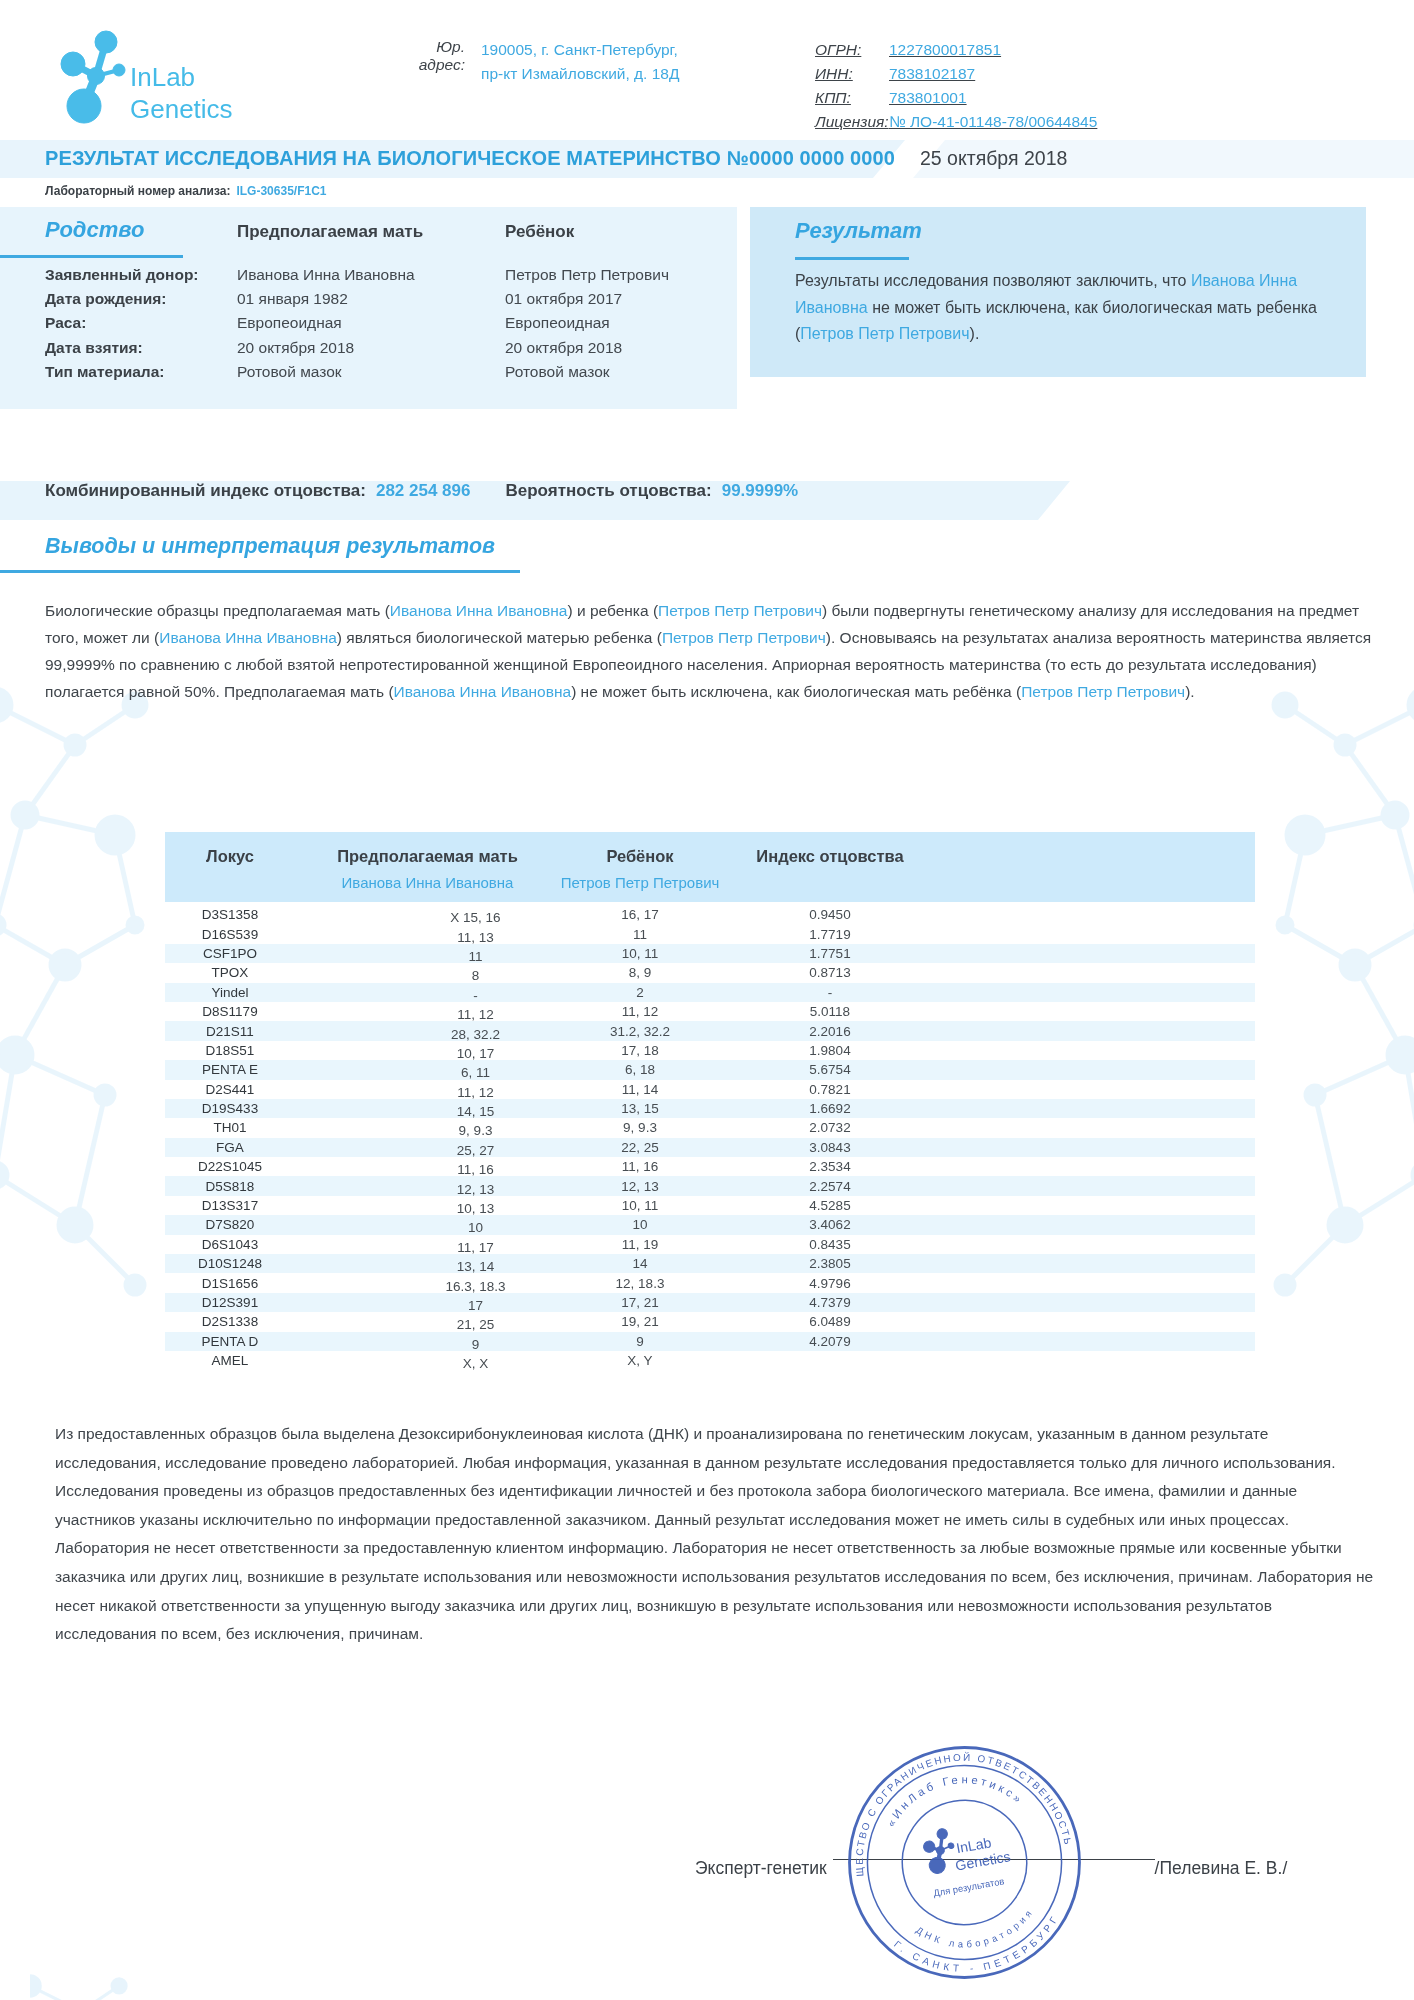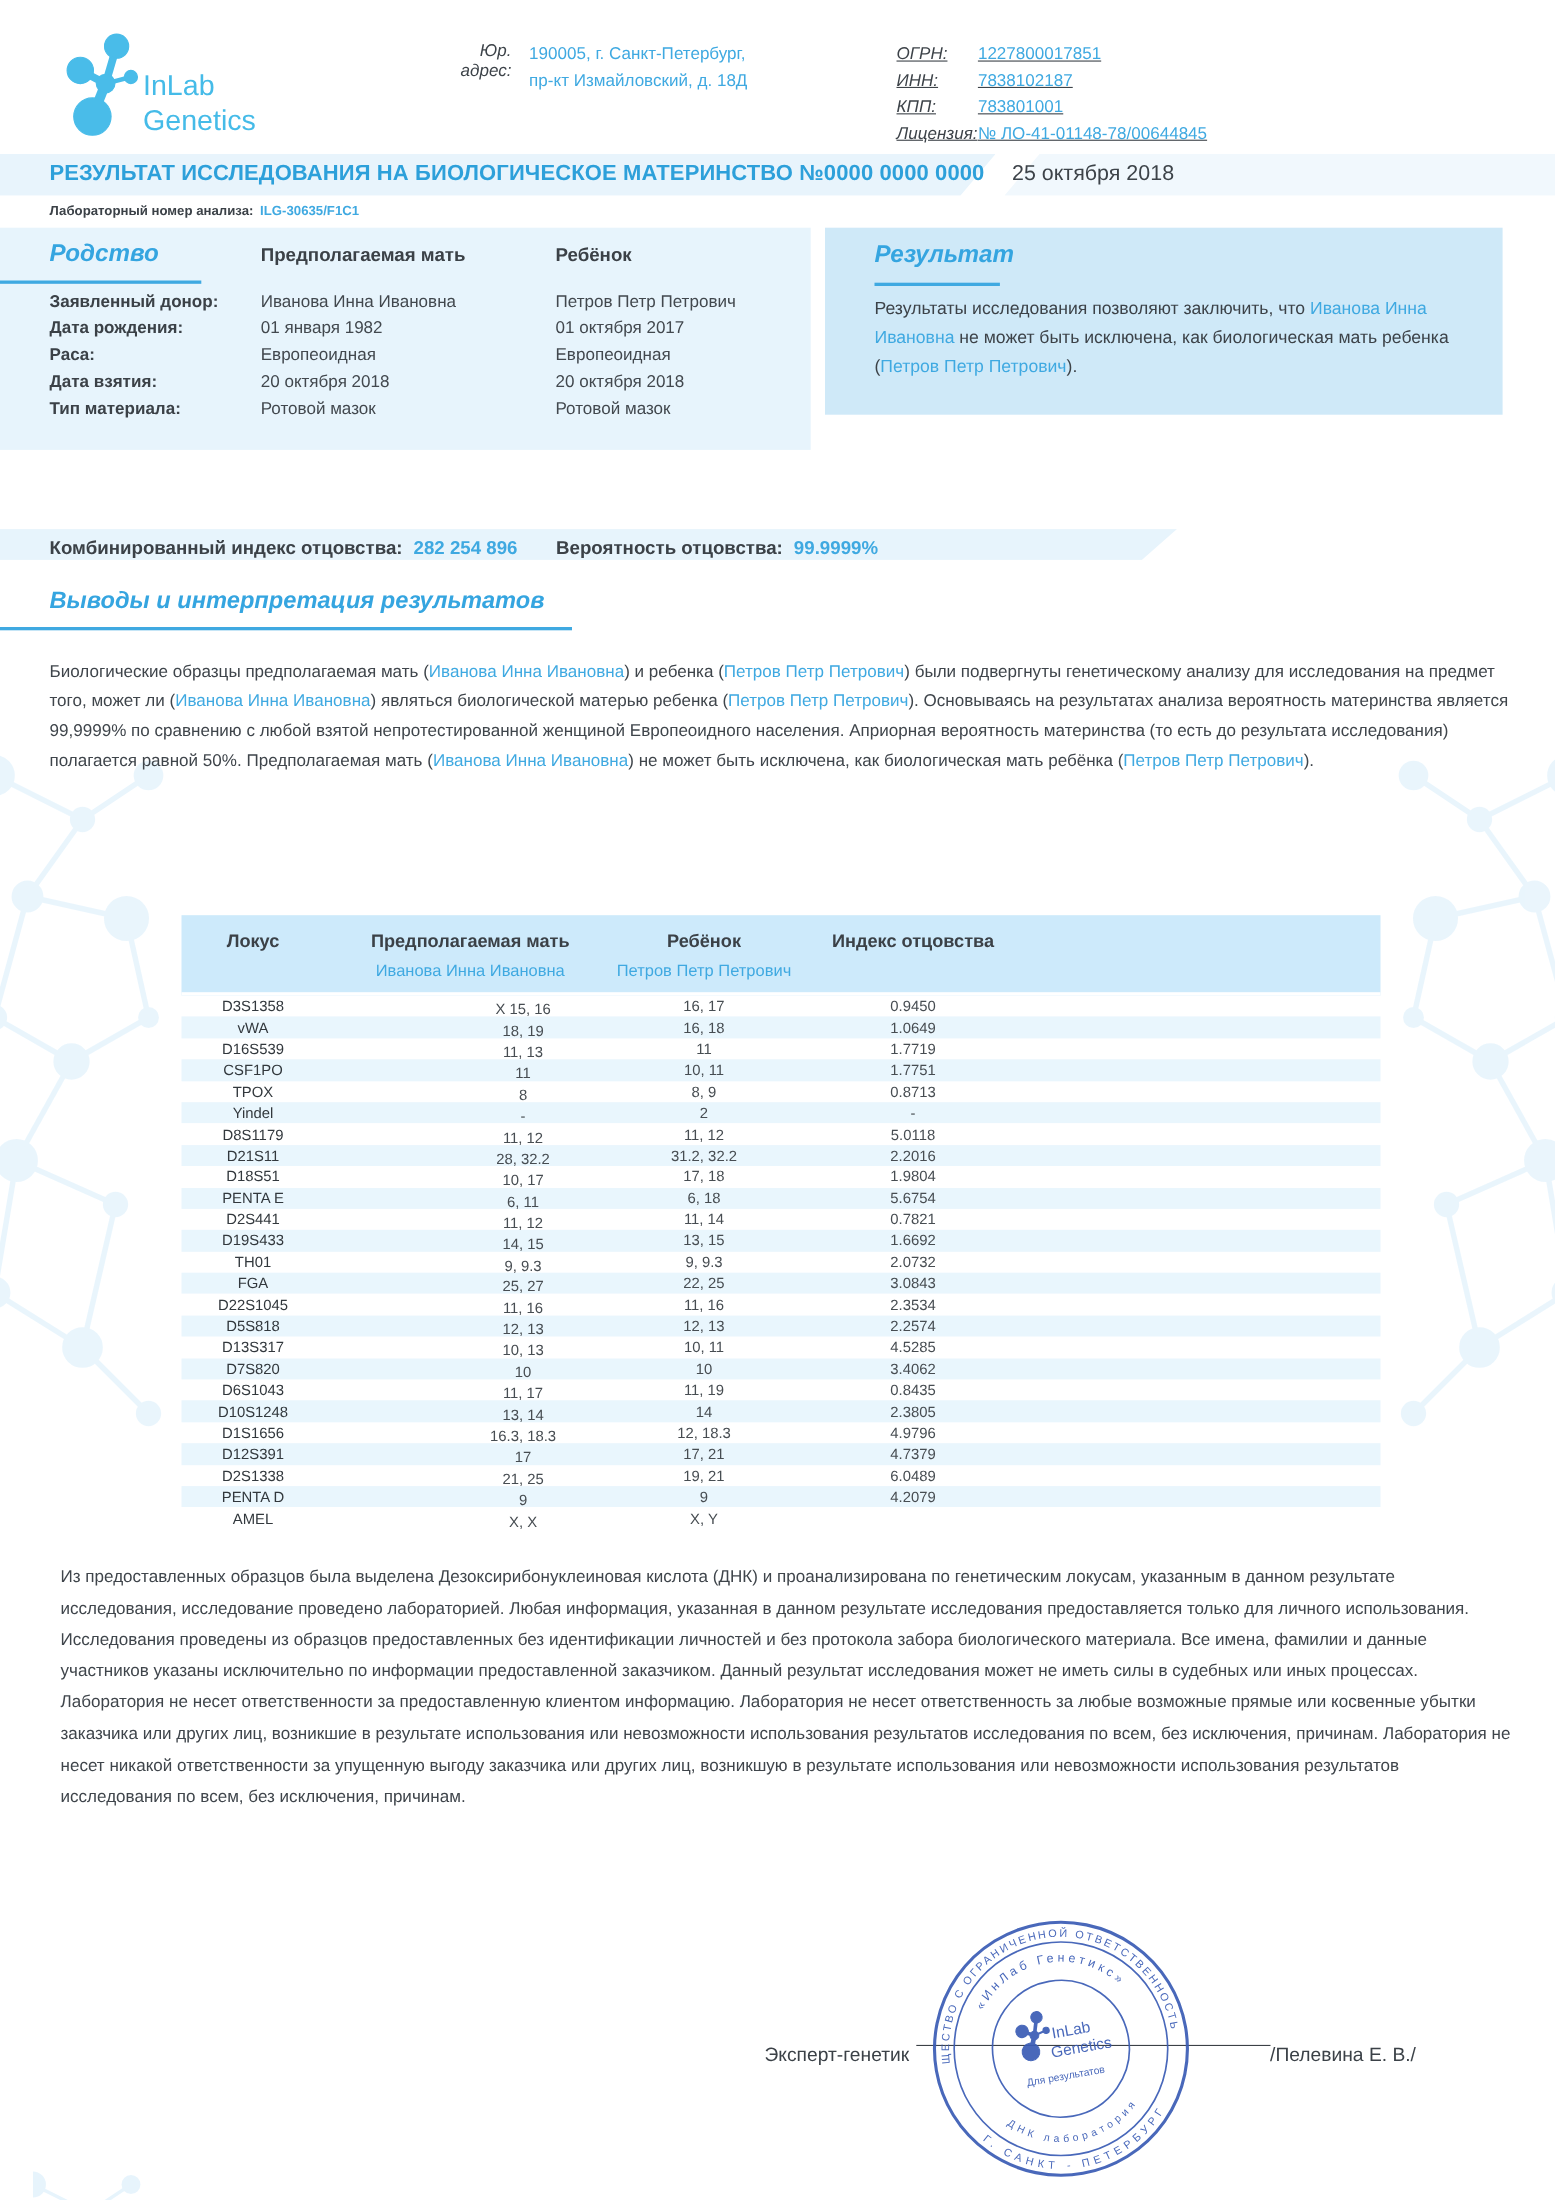--- a/index.html
+++ b/index.html
@@ -44,23 +44,23 @@
   .k-val.italic{}
 
   
   .result{position:absolute;left:750px;top:207px;width:616px;height:170px;background:#cfe9f8;}
   .r-title{position:absolute;left:45px;top:11px;font-size:22px;font-style:italic;
            font-weight:bold;color:#35a5e0;}
   .r-underline{position:absolute;left:45px;top:50px;width:114px;height:3px;background:#3fa9e1;}
   .r-body{position:absolute;left:45px;top:61px;width:528px;font-size:16px;line-height:26.5px;color:#3c4248;}
 
   
-  .index-bar{position:absolute;left:0;top:481px;width:1090px;height:28px;background:#e7f4fc;
+  .index-bar{position:absolute;left:0;top:481px;width:1090px;height:39px;background:#e7f4fc;
              clip-path:polygon(0 0,1070px 0,1038px 100%,0 100%);
-             display:flex;align-items:flex-end;padding-left:45px;box-sizing:border-box;font-size:17px;}
+             display:flex;align-items:flex-start;padding-left:45px;box-sizing:border-box;font-size:17px;}
   .ib-label{font-weight:bold;color:#3b4147;}
   .ib-value{font-weight:bold;color:#3fa9e1;margin-left:10px;}
   .ib-gap{margin-left:35px;}
 
   
   .concl-head{position:absolute;left:45px;top:534px;font-size:21.5px;font-style:italic;
               font-weight:bold;color:#35a5e0;}
   .concl-underline{position:absolute;left:0;top:570px;width:520px;height:3px;background:#3fa9e1;}
   .concl-body{position:absolute;left:45px;top:597px;width:1330px;font-size:15.5px;
               line-height:27px;color:#3f454b;}
@@ -261,27 +261,20 @@
       <div></div>
     </div>
     <div id="loci-body">
         <div class="loci-row">
           <div class="lc lc-locus">D3S1358</div>
           <div class="lc lc-mother">X 15, 16</div>
           <div class="lc lc-child">16, 17</div>
           <div class="lc lc-index">0.9450</div>
           <div></div>
         </div>
-        <div class="loci-row alt">
-          <div class="lc lc-locus">vWA</div>
-          <div class="lc lc-mother">18, 19</div>
-          <div class="lc lc-child">16, 18</div>
-          <div class="lc lc-index">1.0649</div>
-          <div></div>
-        </div>
         <div class="loci-row">
           <div class="lc lc-locus">D16S539</div>
           <div class="lc lc-mother">11, 13</div>
           <div class="lc lc-child">11</div>
           <div class="lc lc-index">1.7719</div>
           <div></div>
         </div>
         <div class="loci-row alt">
           <div class="lc lc-locus">CSF1PO</div>
           <div class="lc lc-mother">11</div>

